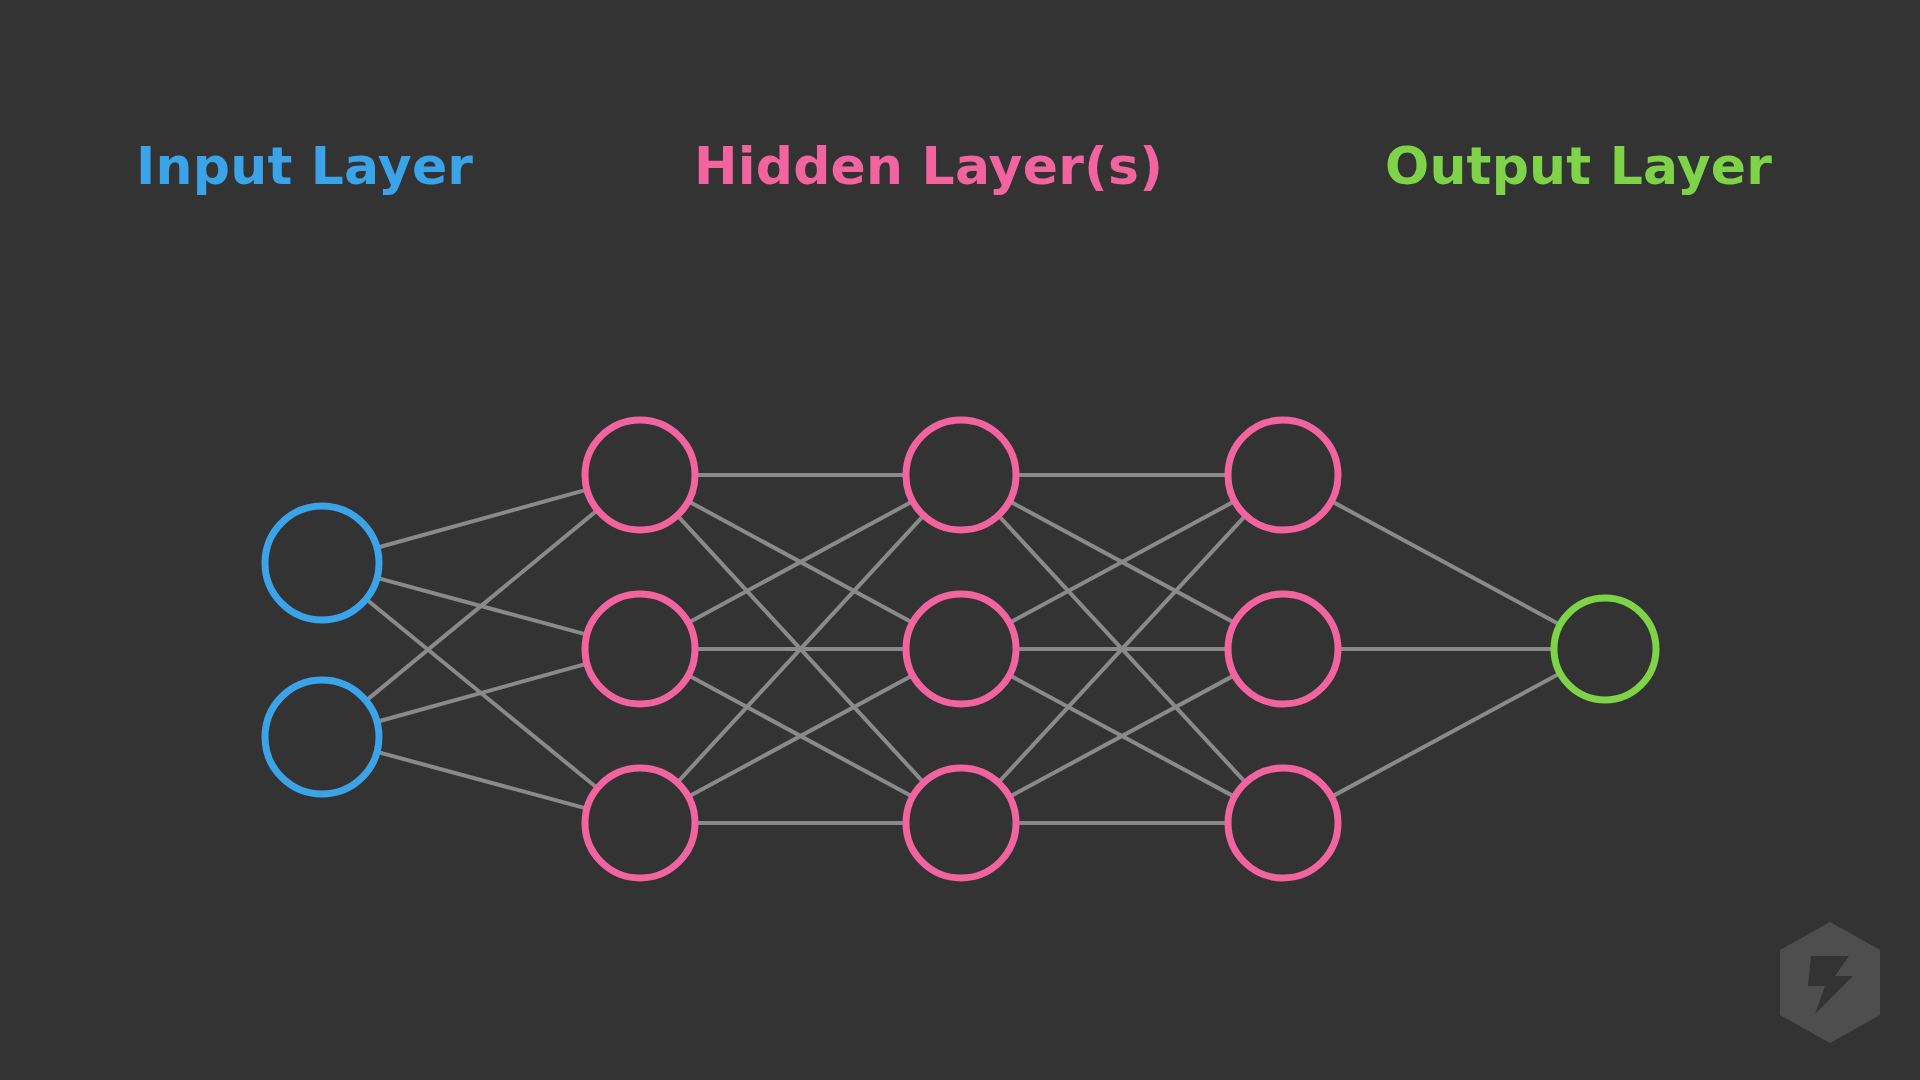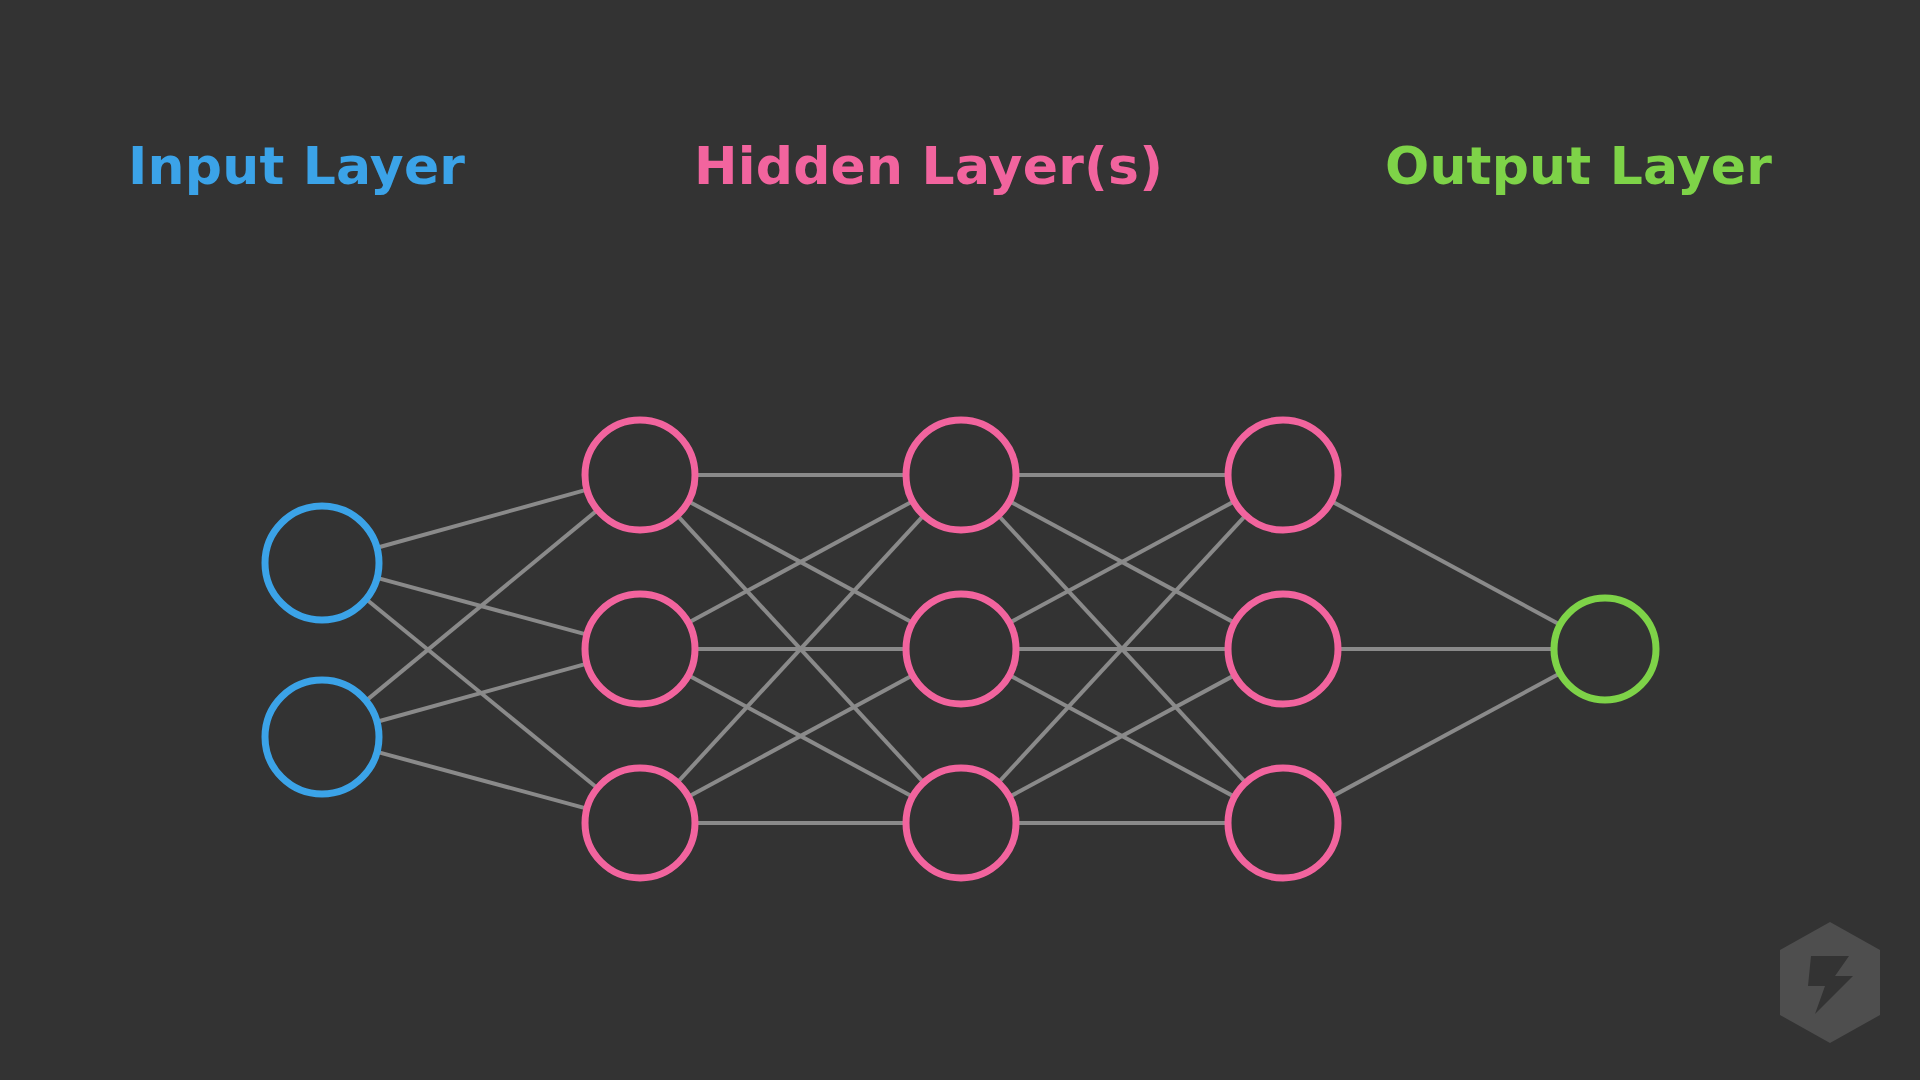--- a/index.html
+++ b/index.html
@@ -29,21 +29,21 @@
   }
   .layer-label {
     position: absolute;
     font-family: "DejaVu Sans", "Liberation Sans", sans-serif;
     font-weight: bold;
     font-size: 52px;
     line-height: 1;
     white-space: nowrap;
     letter-spacing: 0.2px;
   }
-  #label-input  { left: 128px;  top: 140px; }
+  #label-input  { left: 136px;  top: 140px; }
   #label-hidden { left: 694px;  top: 140px; }
   #label-output { left: 1385px; top: 140px; }
   #watermark {
     position: absolute;
     left: 1775px;
     top: 920px;
     width: 110px;
     height: 125px;
     opacity: 0.30;
     pointer-events: none;

